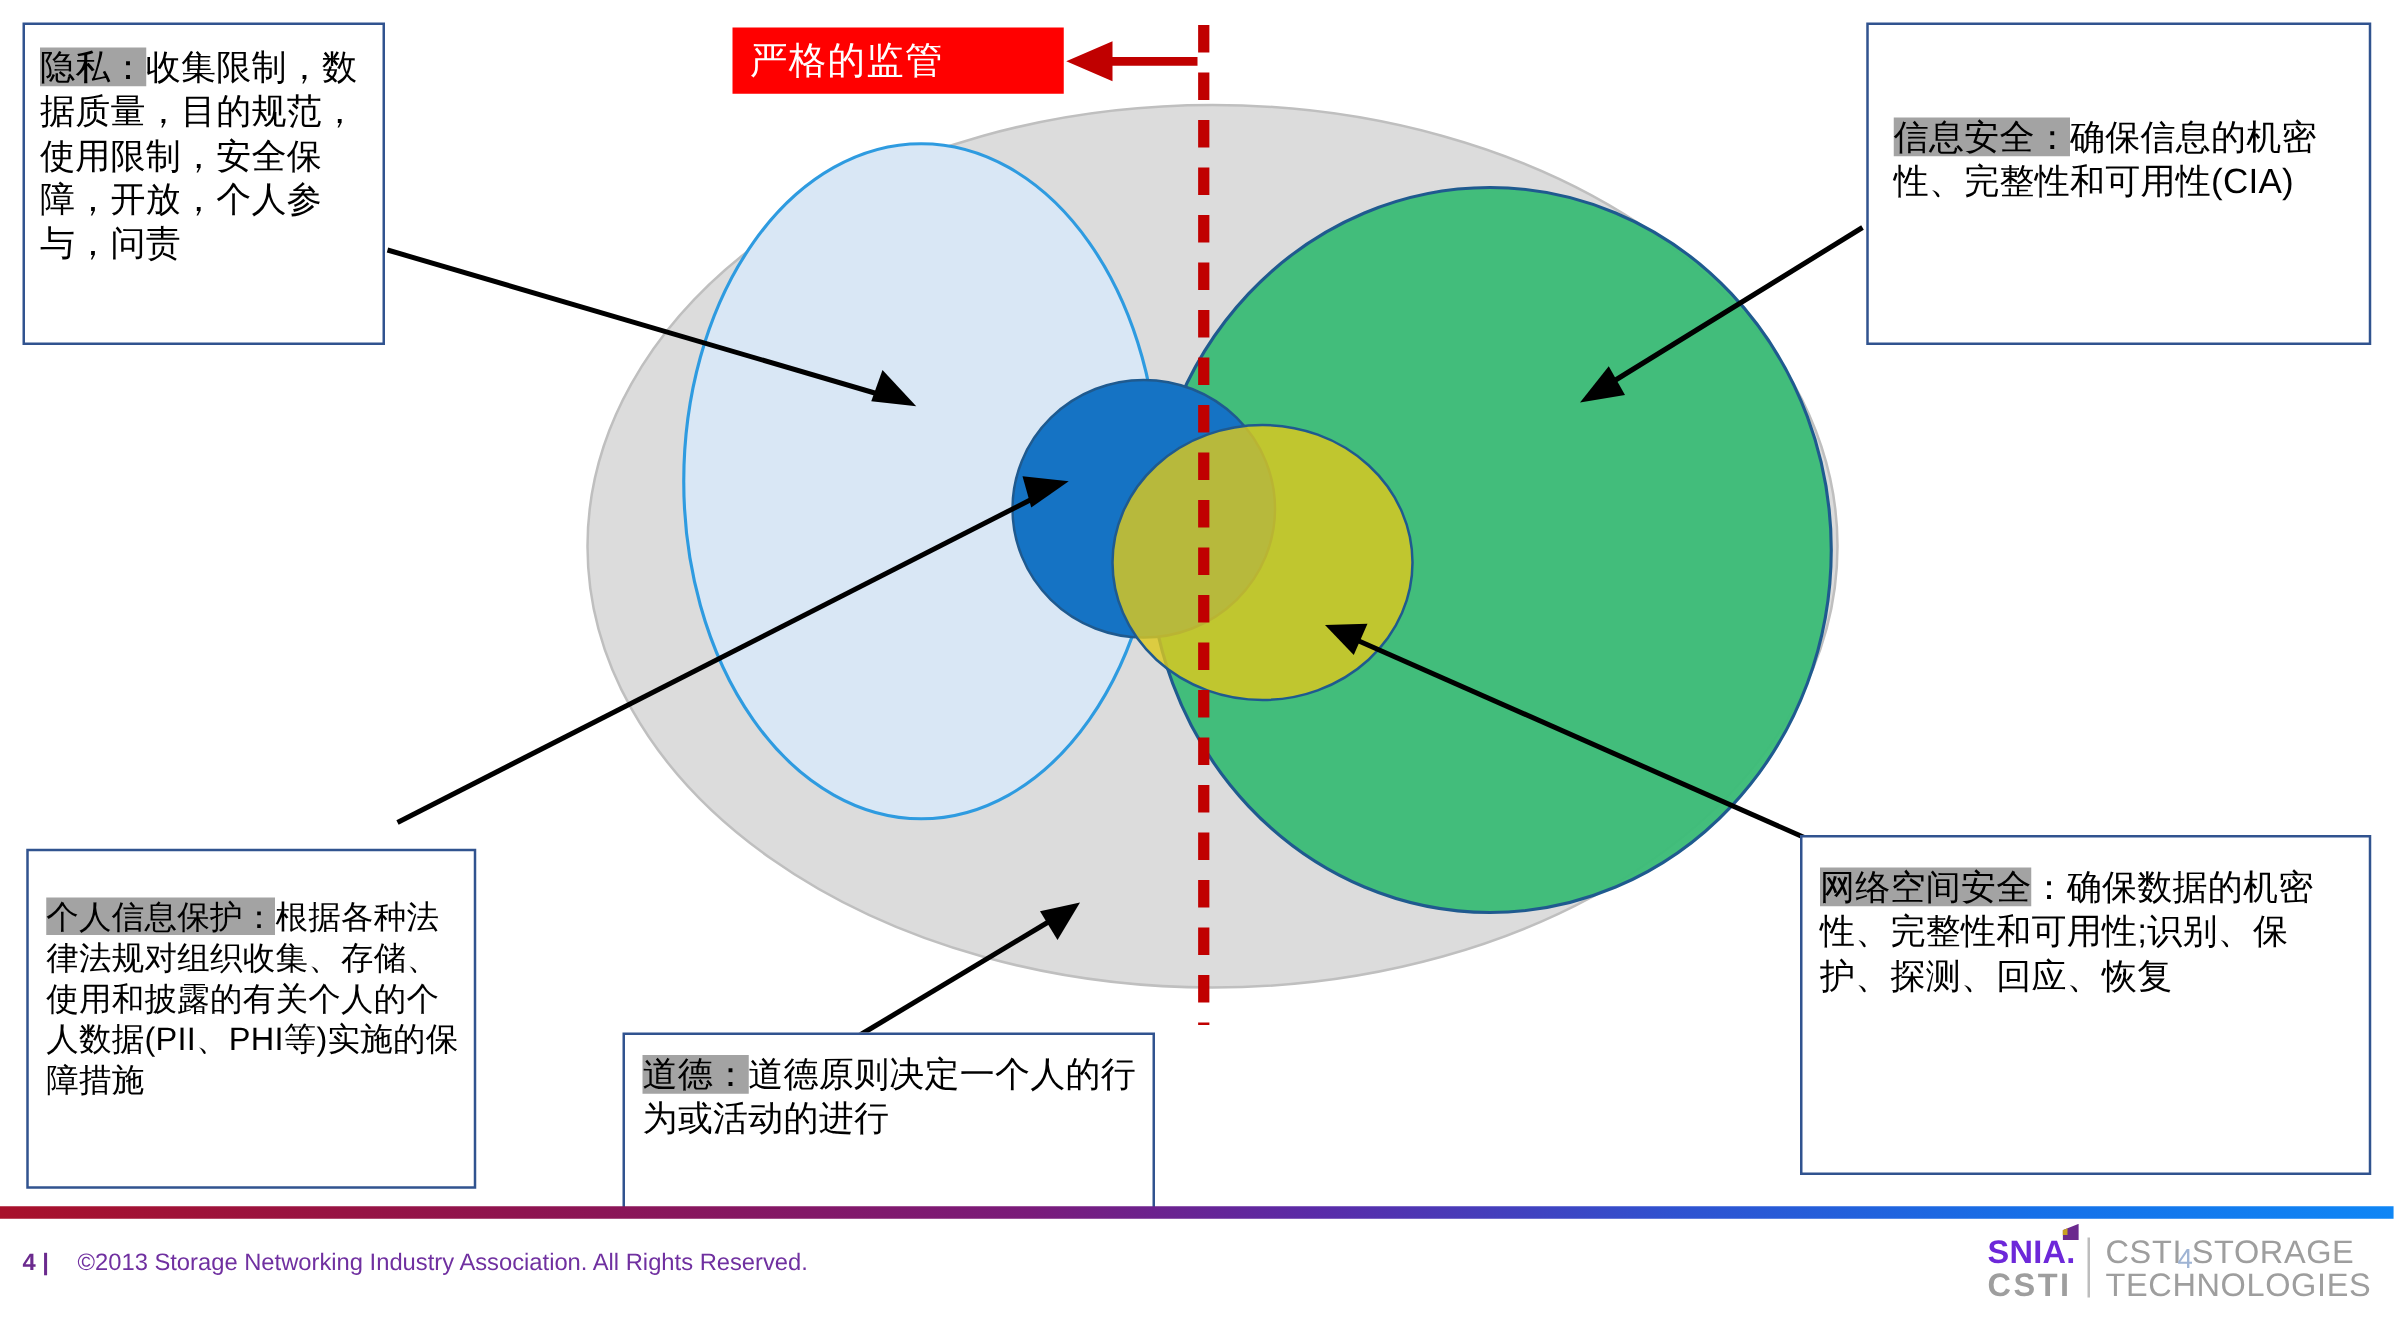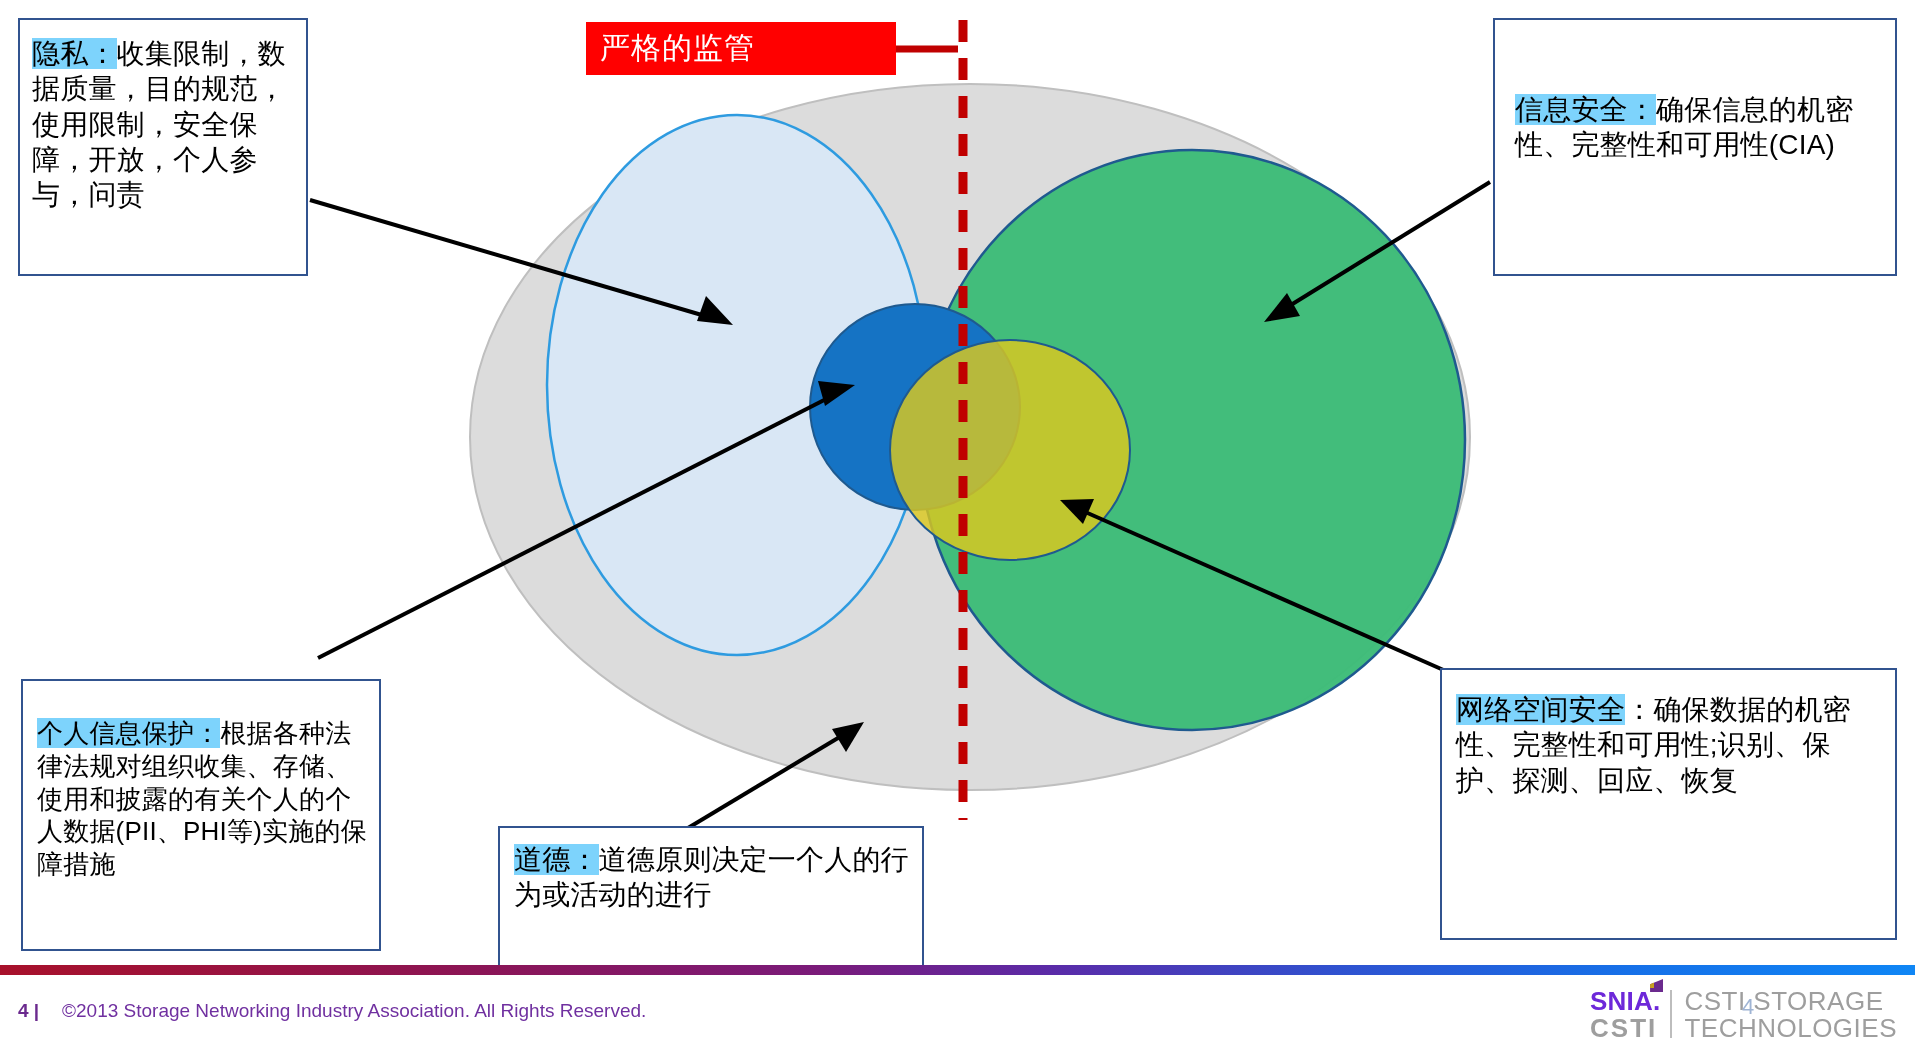--- a/index.html
+++ b/index.html
@@ -31,21 +31,21 @@
     box-sizing: border-box;
     background: #ffffff;
     border: 2px solid #31538f;
     color: #000000;
     line-height: 1.26;
     letter-spacing: 0.2px;
     white-space: pre-wrap;
     word-break: break-all;
   }
   .callout .hl {
-    background: #7dd3fc;
+    background: #a3a3a3;
   }
   .callout .body { display: inline; }
 
   #box-privacy {
     left: 18px; top: 18px; width: 290px; height: 258px;
     padding: 16px 8px 8px 12px;
     font-size: 28px;
   }
   #box-infosec {
     left: 1493px; top: 18px; width: 404px; height: 258px;
@@ -66,21 +66,21 @@
   #box-ethics {
     left: 498px; top: 826px; width: 426px; height: 148px;
     padding: 14px 8px 8px 14px;
     font-size: 28px;
   }
 
   
   #banner-regulation {
     position: absolute;
     left: 586px; top: 22px;
-    width: 310px; height: 53px;
+    width: 265px; height: 53px;
     background: #ff0000;
     color: #ffffff;
     font-size: 30px;
     display: flex; align-items: center;
     padding-left: 14px;
     box-sizing: border-box;
     letter-spacing: 1px;
   }
 
   

